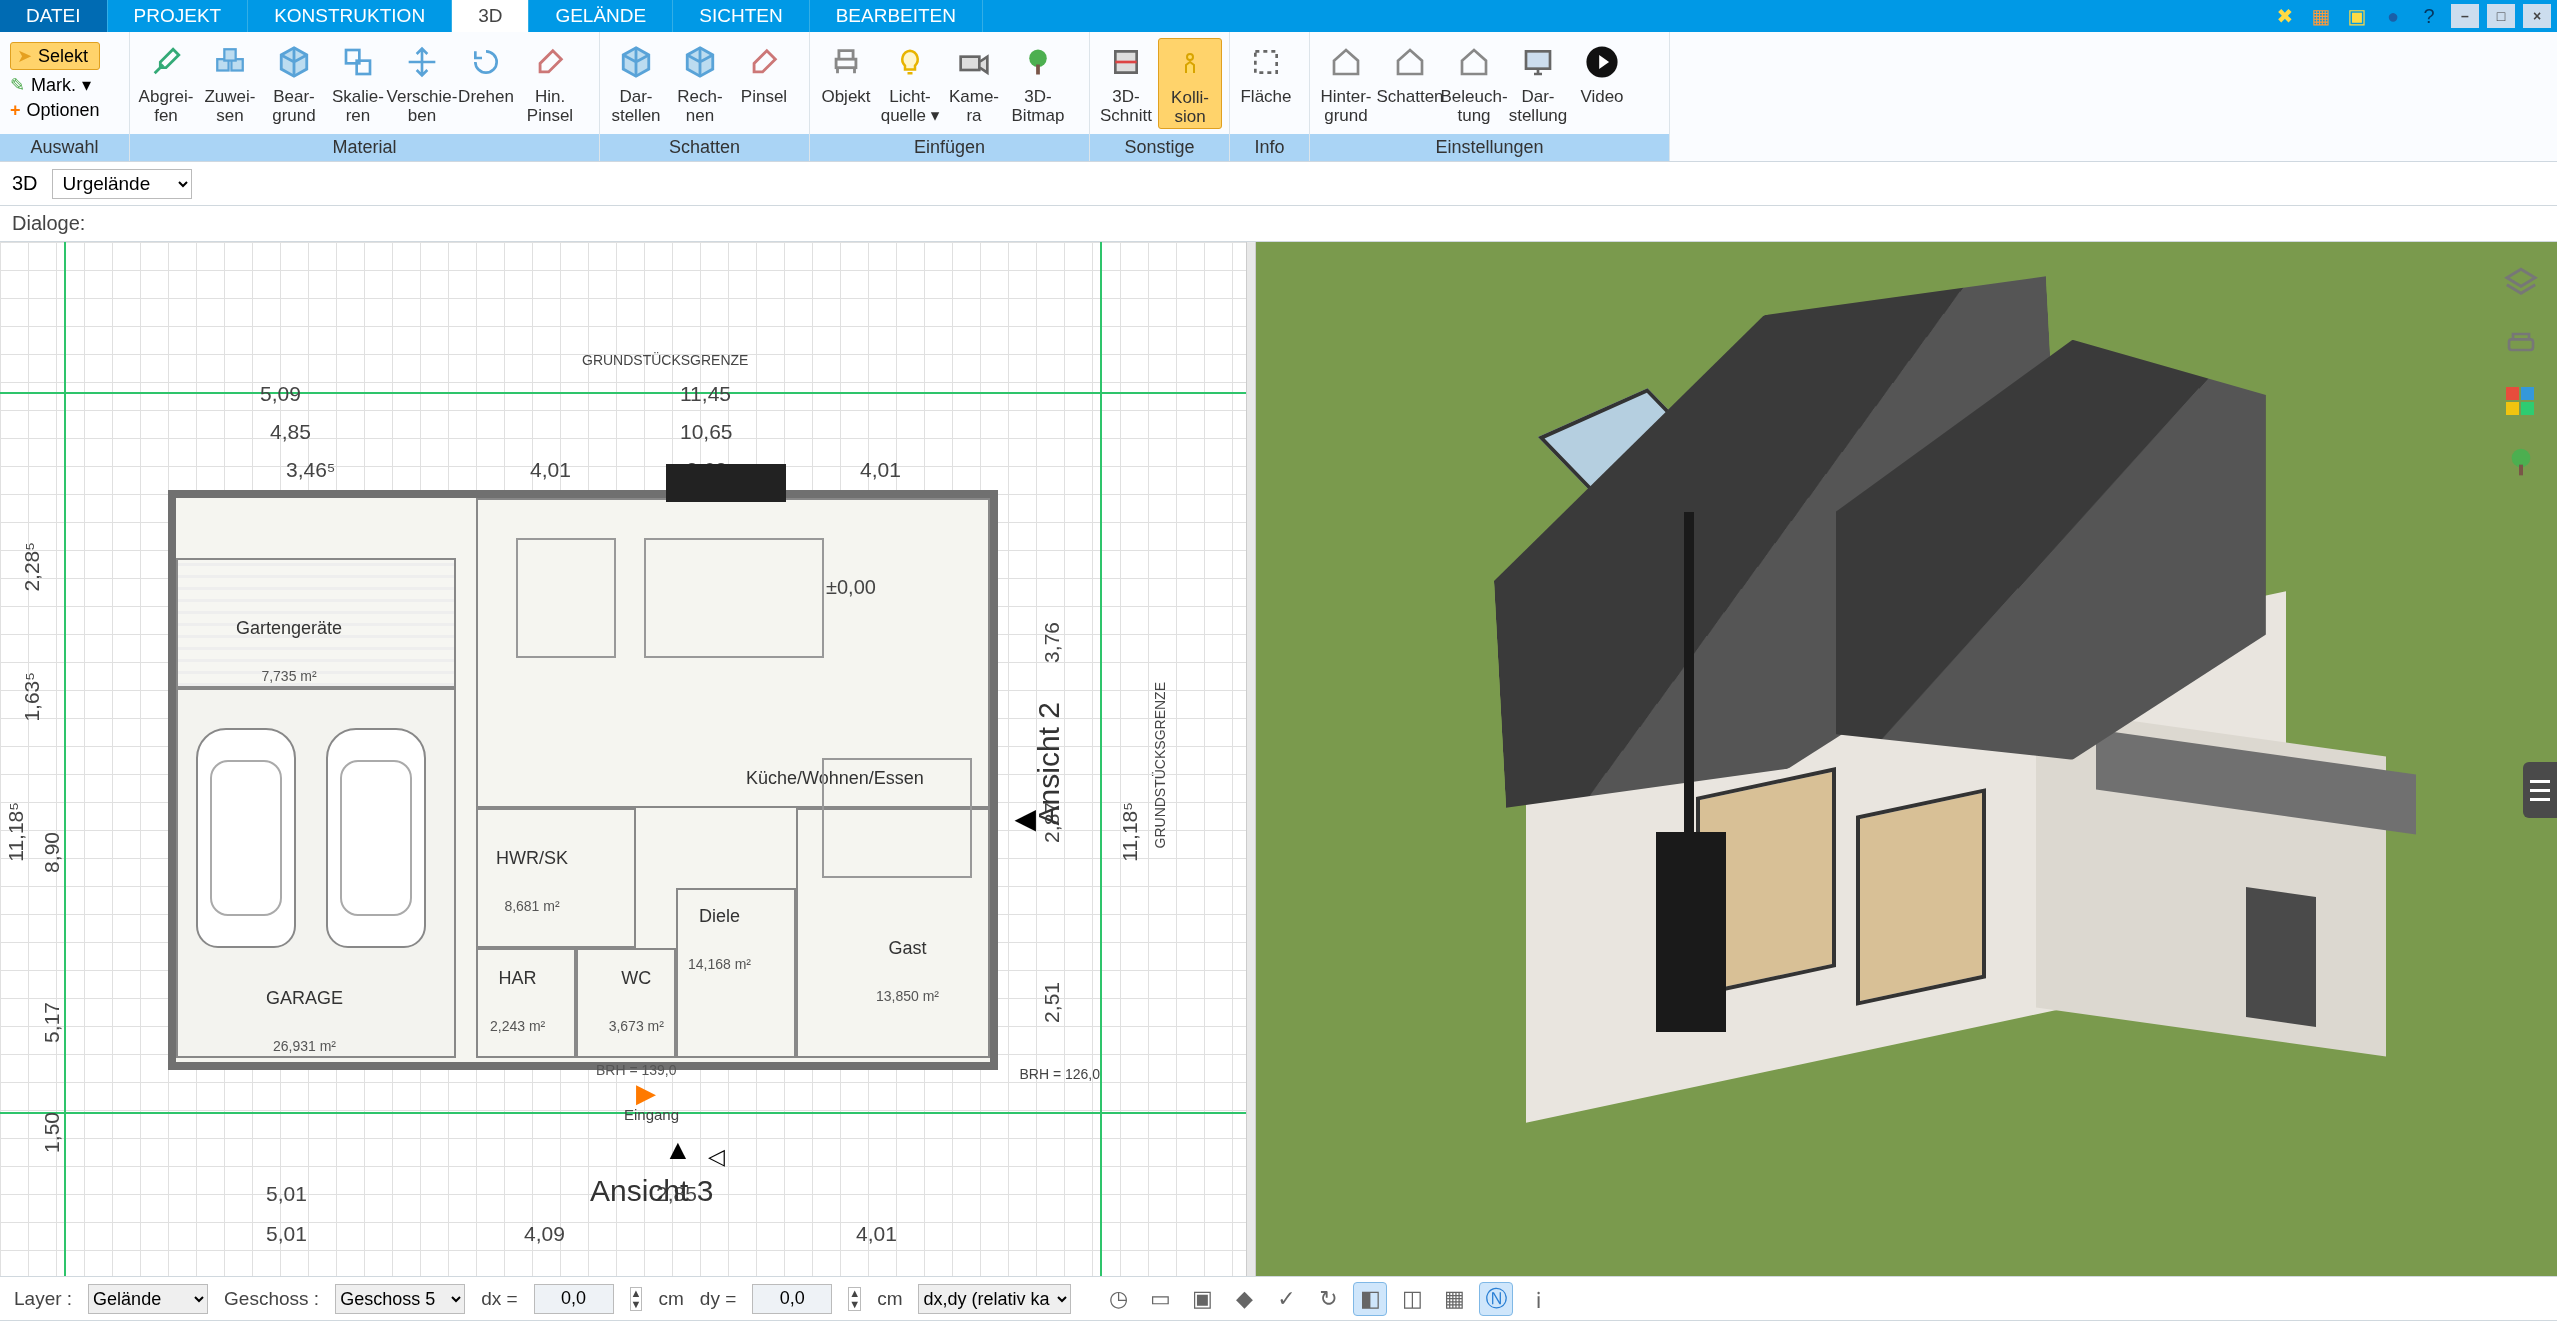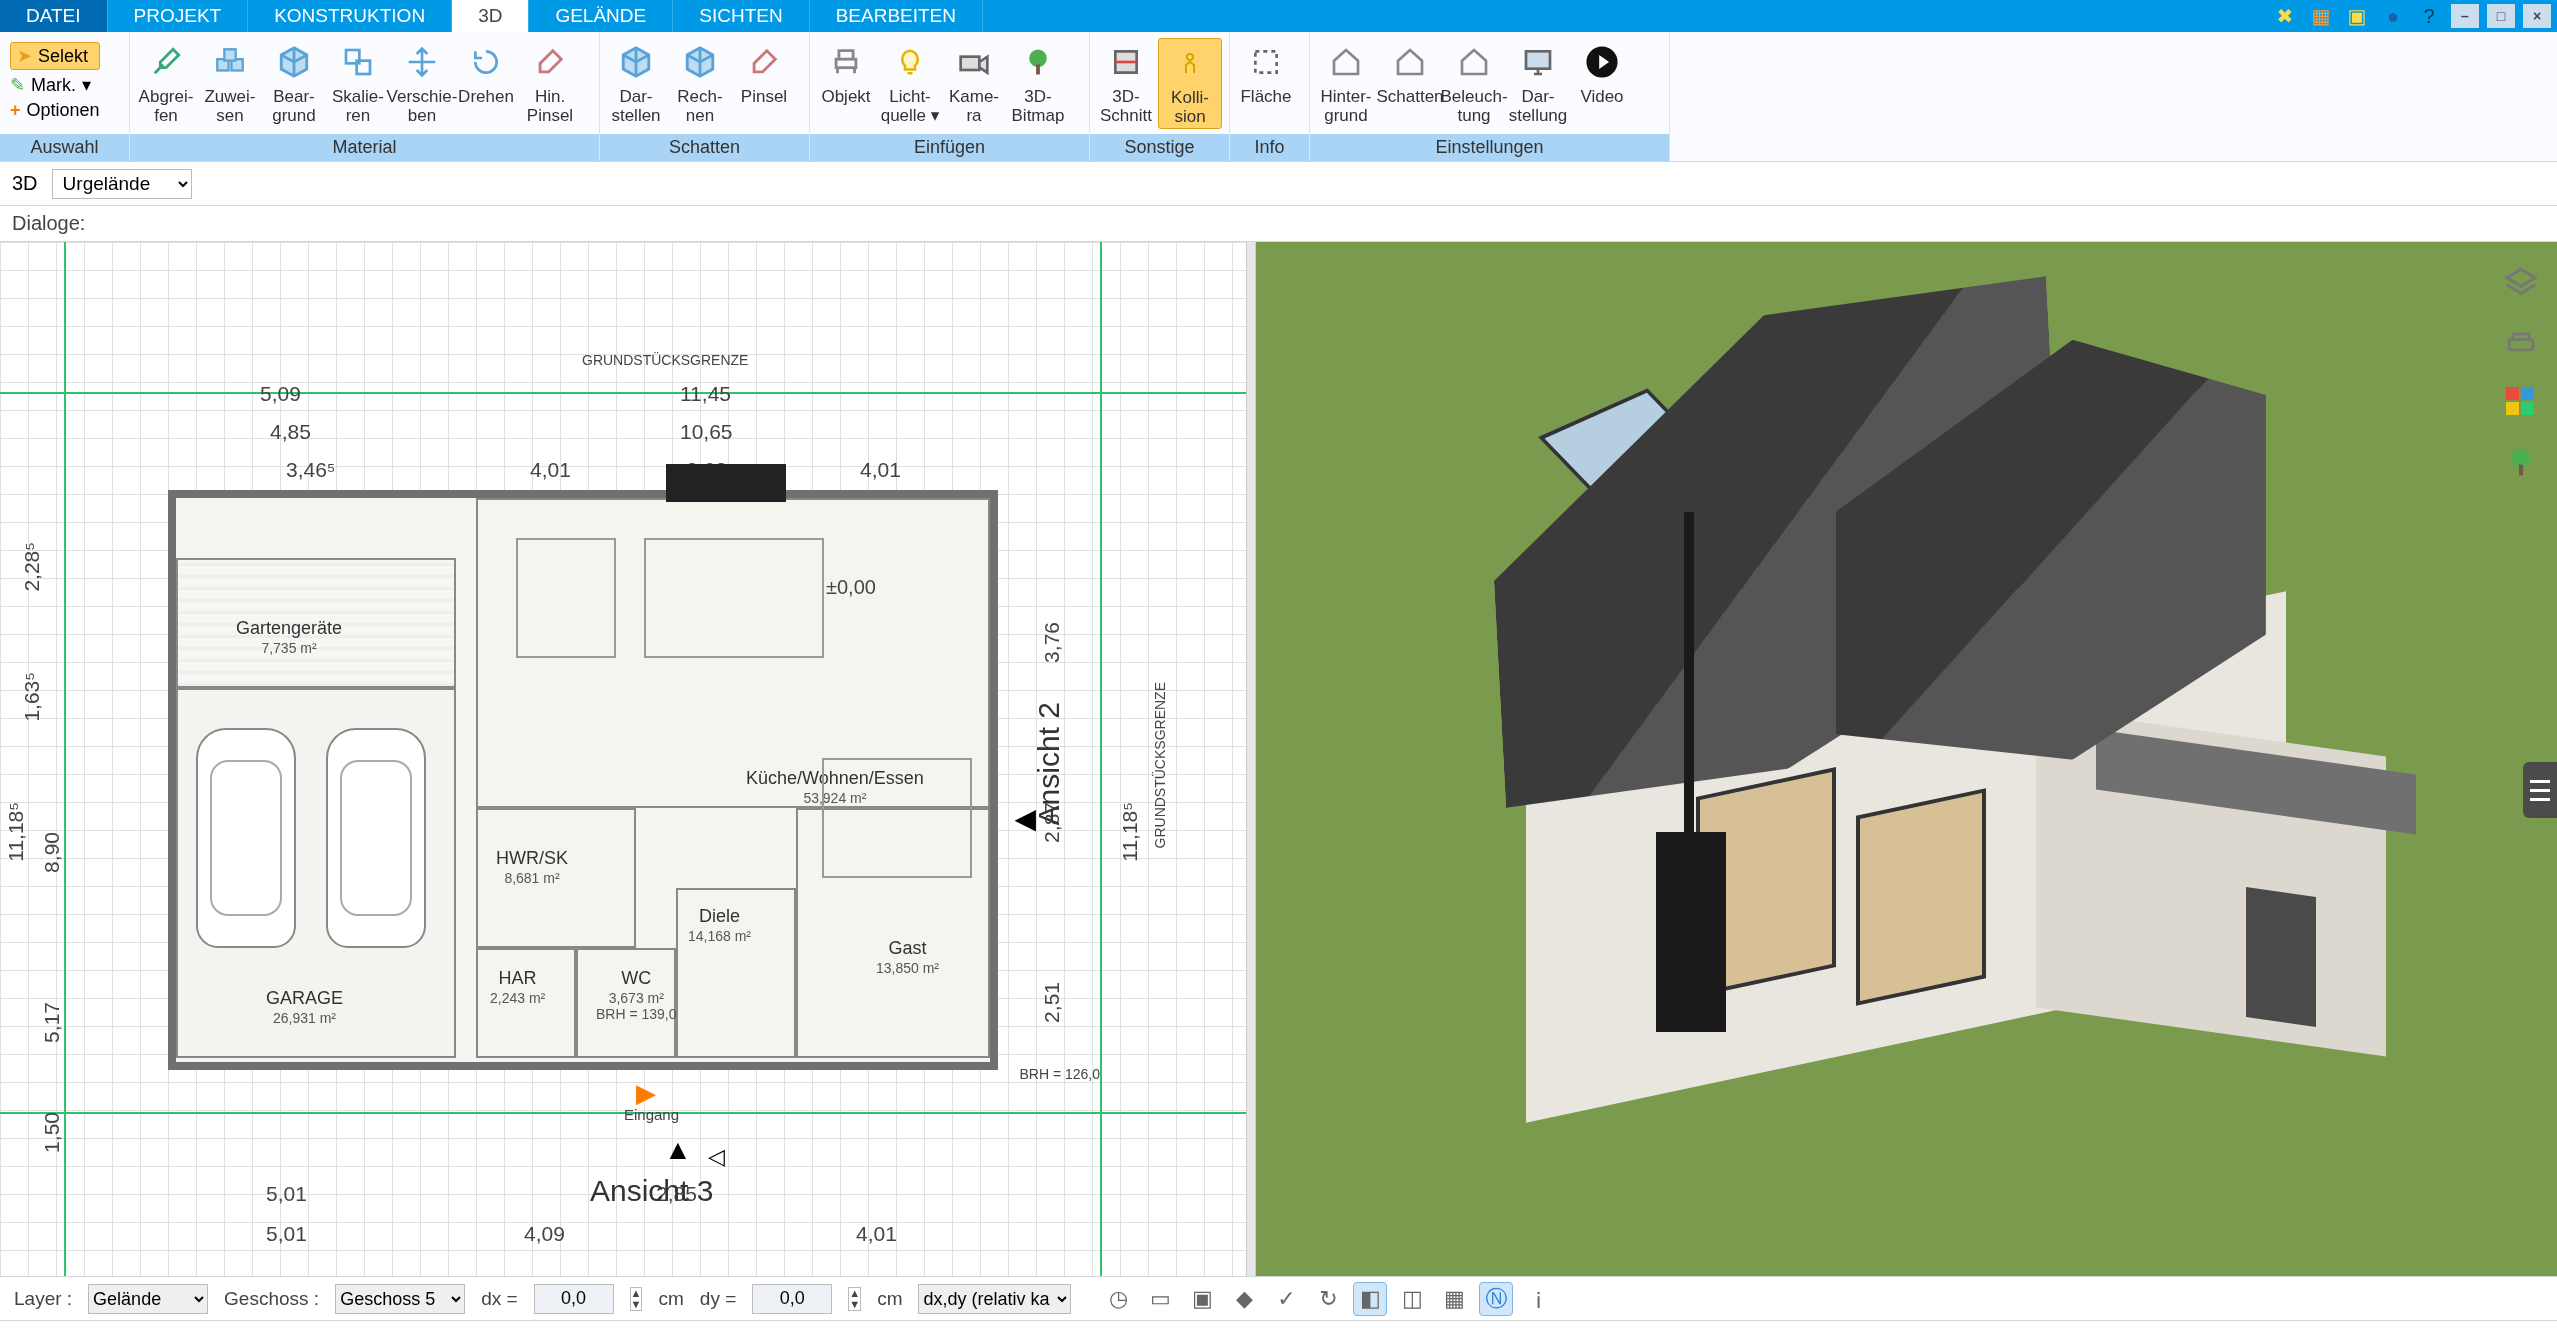--- a/index.html
+++ b/index.html
@@ -47,21 +47,21 @@
   linear-gradient(#e0e0e0 1px, transparent 1px),
   linear-gradient(90deg, #e0e0e0 1px, transparent 1px);
   background-size: 28px 28px; }
 .green-line-h { position: absolute; left: 0; right: 0; height: 2px; background: #2ec46b; }
 .green-line-v { position: absolute; top: 0; bottom: 0; width: 2px; background: #2ec46b; }
 
 
 .plan { position: absolute; left: 168px; top: 248px; width: 830px; height: 580px; background: #f5f5f0; border: 8px solid #707070; }
 .plan .room { position: absolute; border: 2px solid #888; background: #f5f5f0; }
 .room-label { position: absolute; font-size: 18px; color: #333; text-align: center; line-height: 1.2; }
-.room-label small { display: block; font-size: 14px; color: #555; }
+.room-label small { display: block; font-size: 14px; color: #555; margin-top: 28px; }
 .dims { position: absolute; font-size: 21px; color: #444; }
 
 .car { position: absolute; width: 100px; height: 220px; border: 2px solid #888; border-radius: 30px 30px 22px 22px; background: #fff; }
 .car::before { content: ""; position: absolute; left: 12px; right: 12px; top: 30px; bottom: 30px; border: 2px solid #aaa; border-radius: 18px; }
 
 .view-label { position: absolute; font-size: 30px; color: #333; }
 .view-label.rot { writing-mode: vertical-rl; transform: rotate(180deg); }
 
 
 .house-wrap { position: absolute; left: 120px; top: 30px; width: 1020px; height: 900px; }

